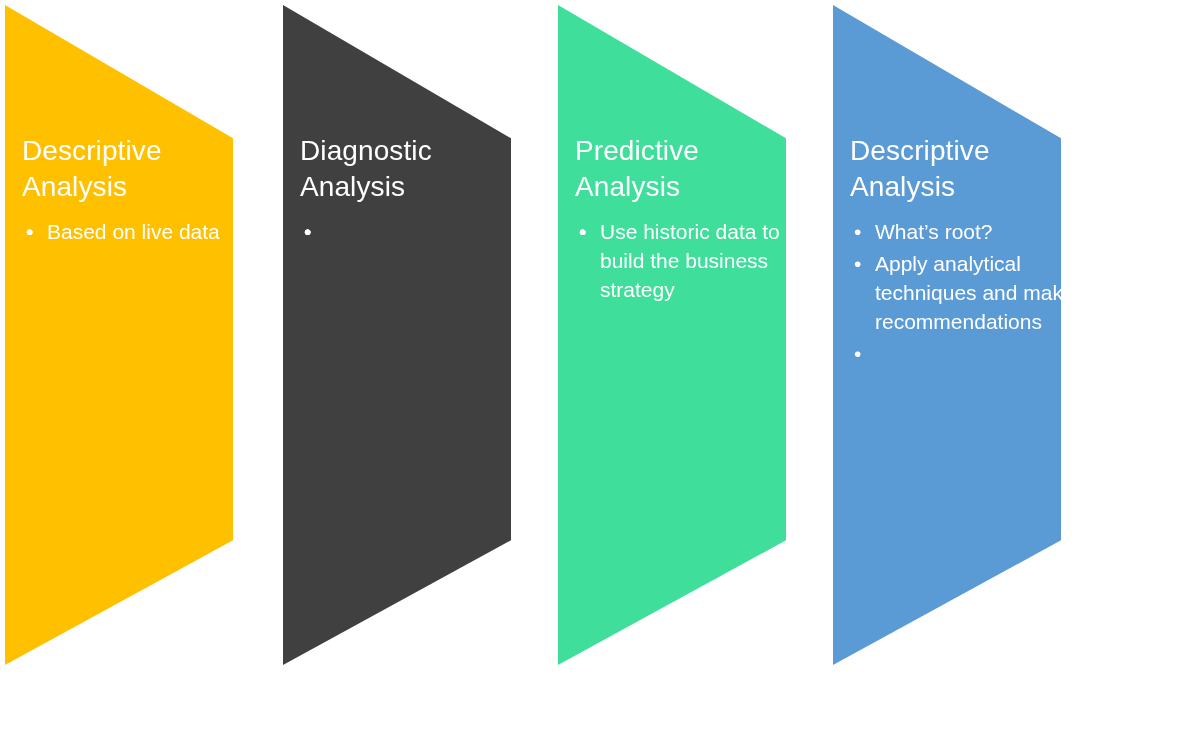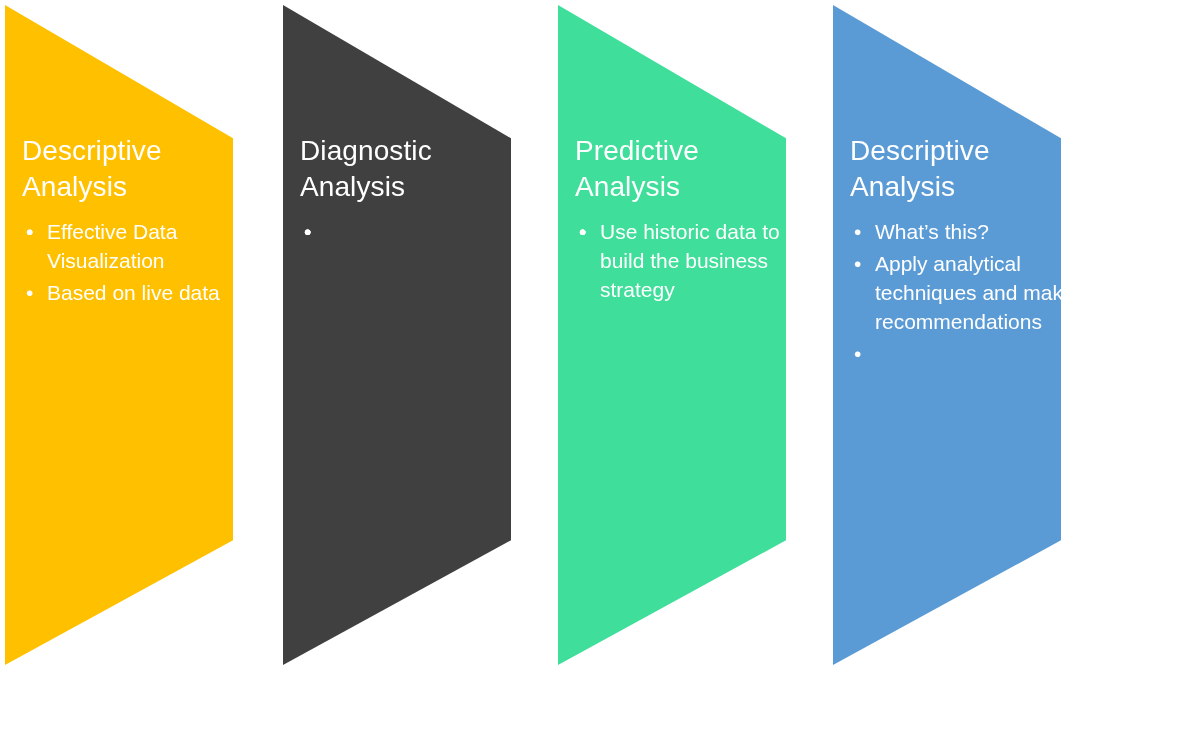--- a/index.html
+++ b/index.html
@@ -77,21 +77,21 @@
 </head>
 <body>
 
 <div id="diagram">
     <div class="chevron" style="left: 5px; background: rgb(255, 192, 0);">
       <div class="chevron-body">
         <div class="chev-title">Descriptive
 Analysis</div>
         <ul class="chev-list">
           <li><span class="bullet">•</span></li>
-          <li><span class="bullet">•</span><span class="bullet-text">Effective Data Visualization</span></li>
+          <li><span class="bullet">•</span></li>
           <li><span class="bullet">•</span><span class="bullet-text">Based on live data</span></li>
         </ul>
       </div>
     </div>
     <div class="chevron" style="left: 283px; background: #404040;">
       <div class="chevron-body">
         <div class="chev-title">Diagnostic
 Analysis</div>
         <ul class="chev-list">
           <li><span class="bullet">•</span></li>
@@ -109,19 +109,19 @@
           <li><span class="bullet">•</span></li>
           <li><span class="bullet">•</span><span class="bullet-text">Use historic data to build the business strategy</span></li>
         </ul>
       </div>
     </div>
     <div class="chevron" style="left: 833px; background: rgb(91, 155, 213);">
       <div class="chevron-body">
         <div class="chev-title">Descriptive
 Analysis</div>
         <ul class="chev-list">
-          <li><span class="bullet">•</span><span class="bullet-text">What’s this?</span></li>
+          <li><span class="bullet">•</span><span class="bullet-text">What’s root?</span></li>
           <li><span class="bullet">•</span><span class="bullet-text">Apply analytical techniques and make recommendations</span></li>
           <li><span class="bullet">•</span></li>
         </ul>
       </div>
     </div>
   </div>
 
 </body></html>

